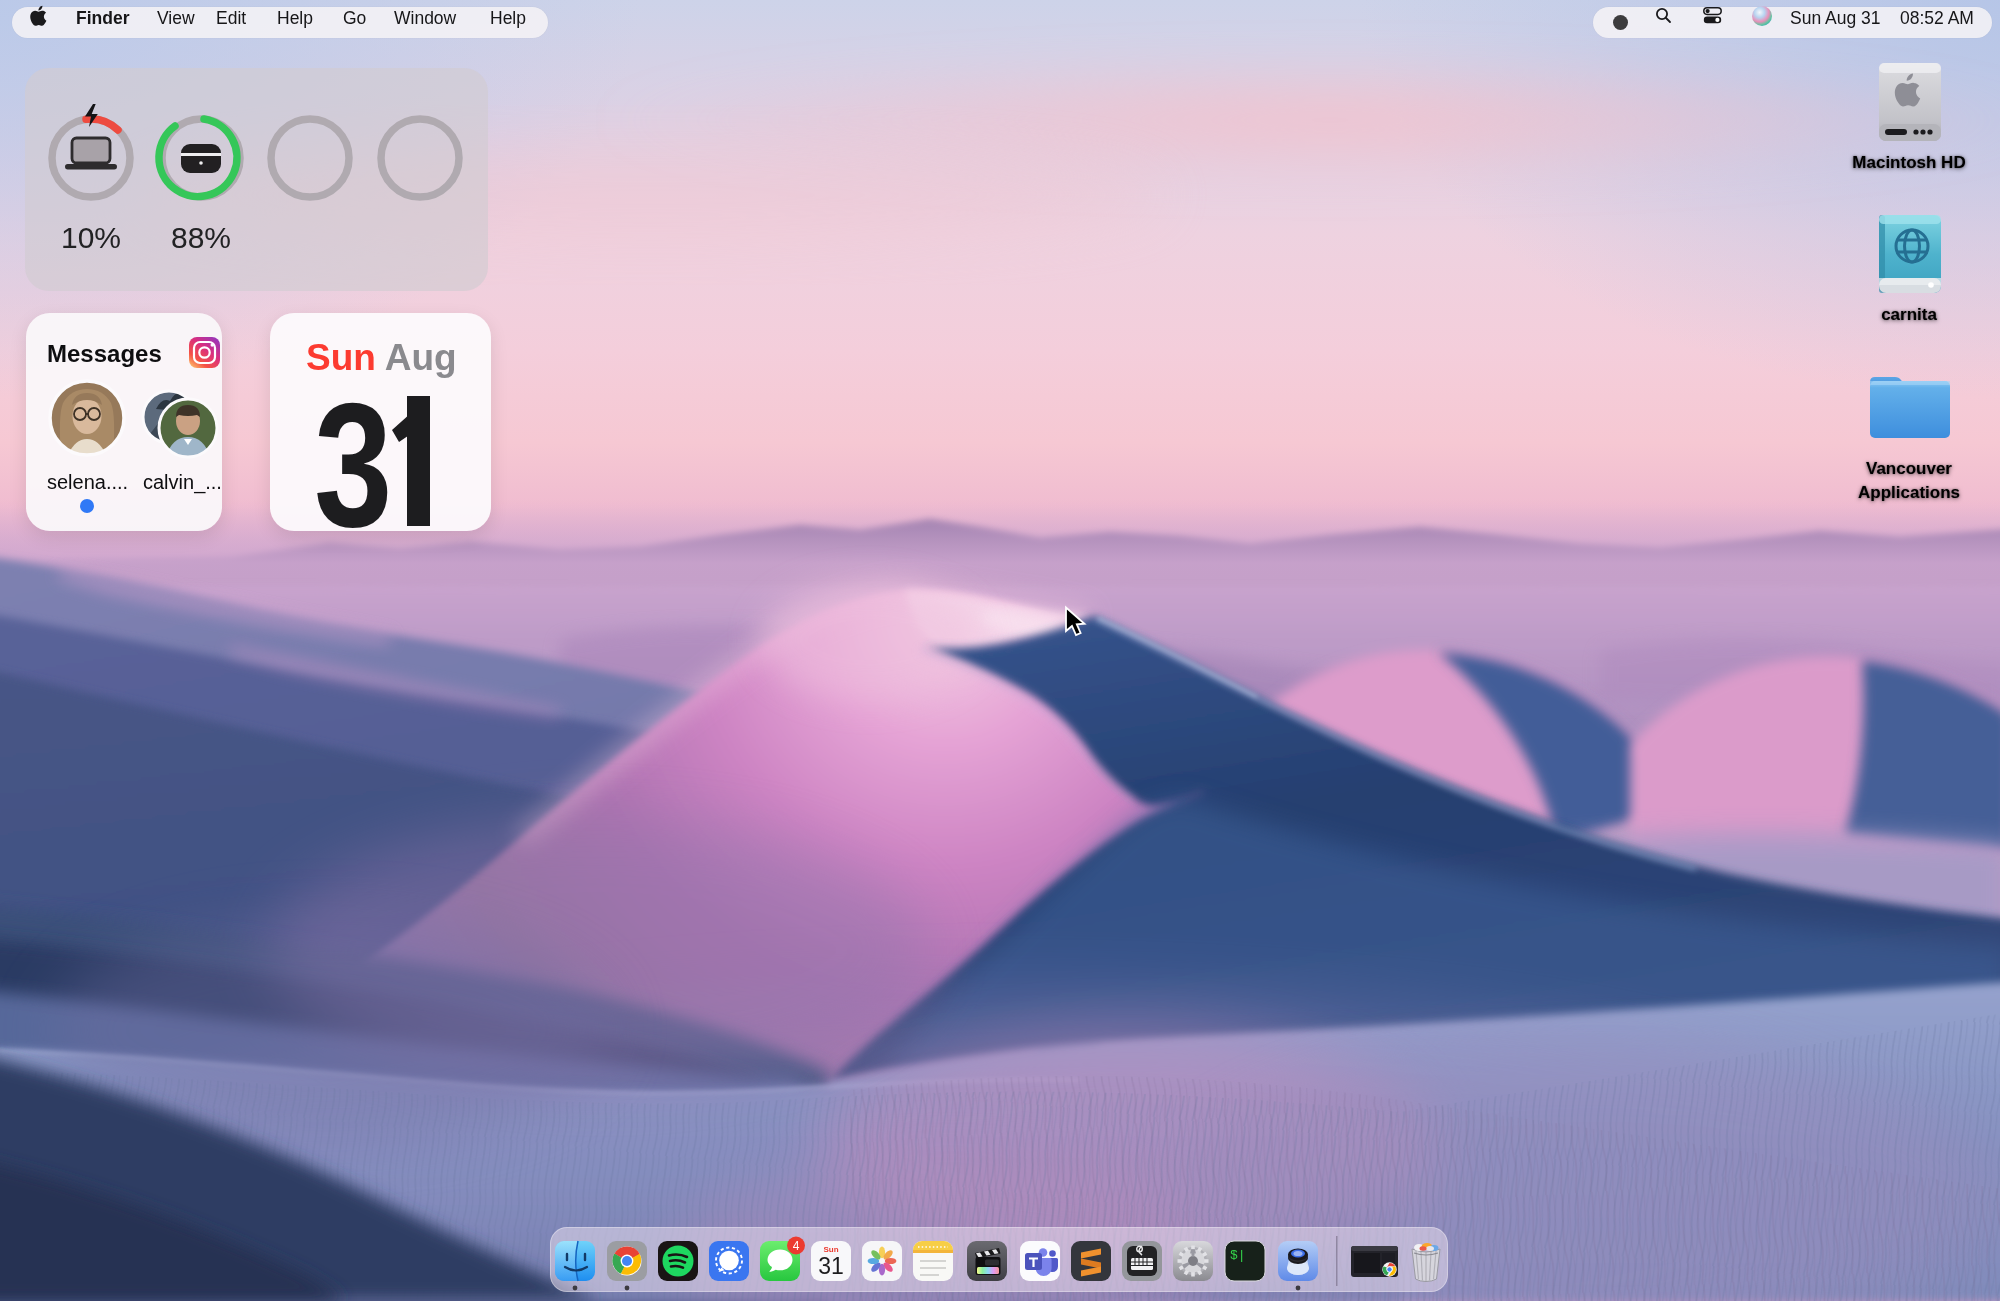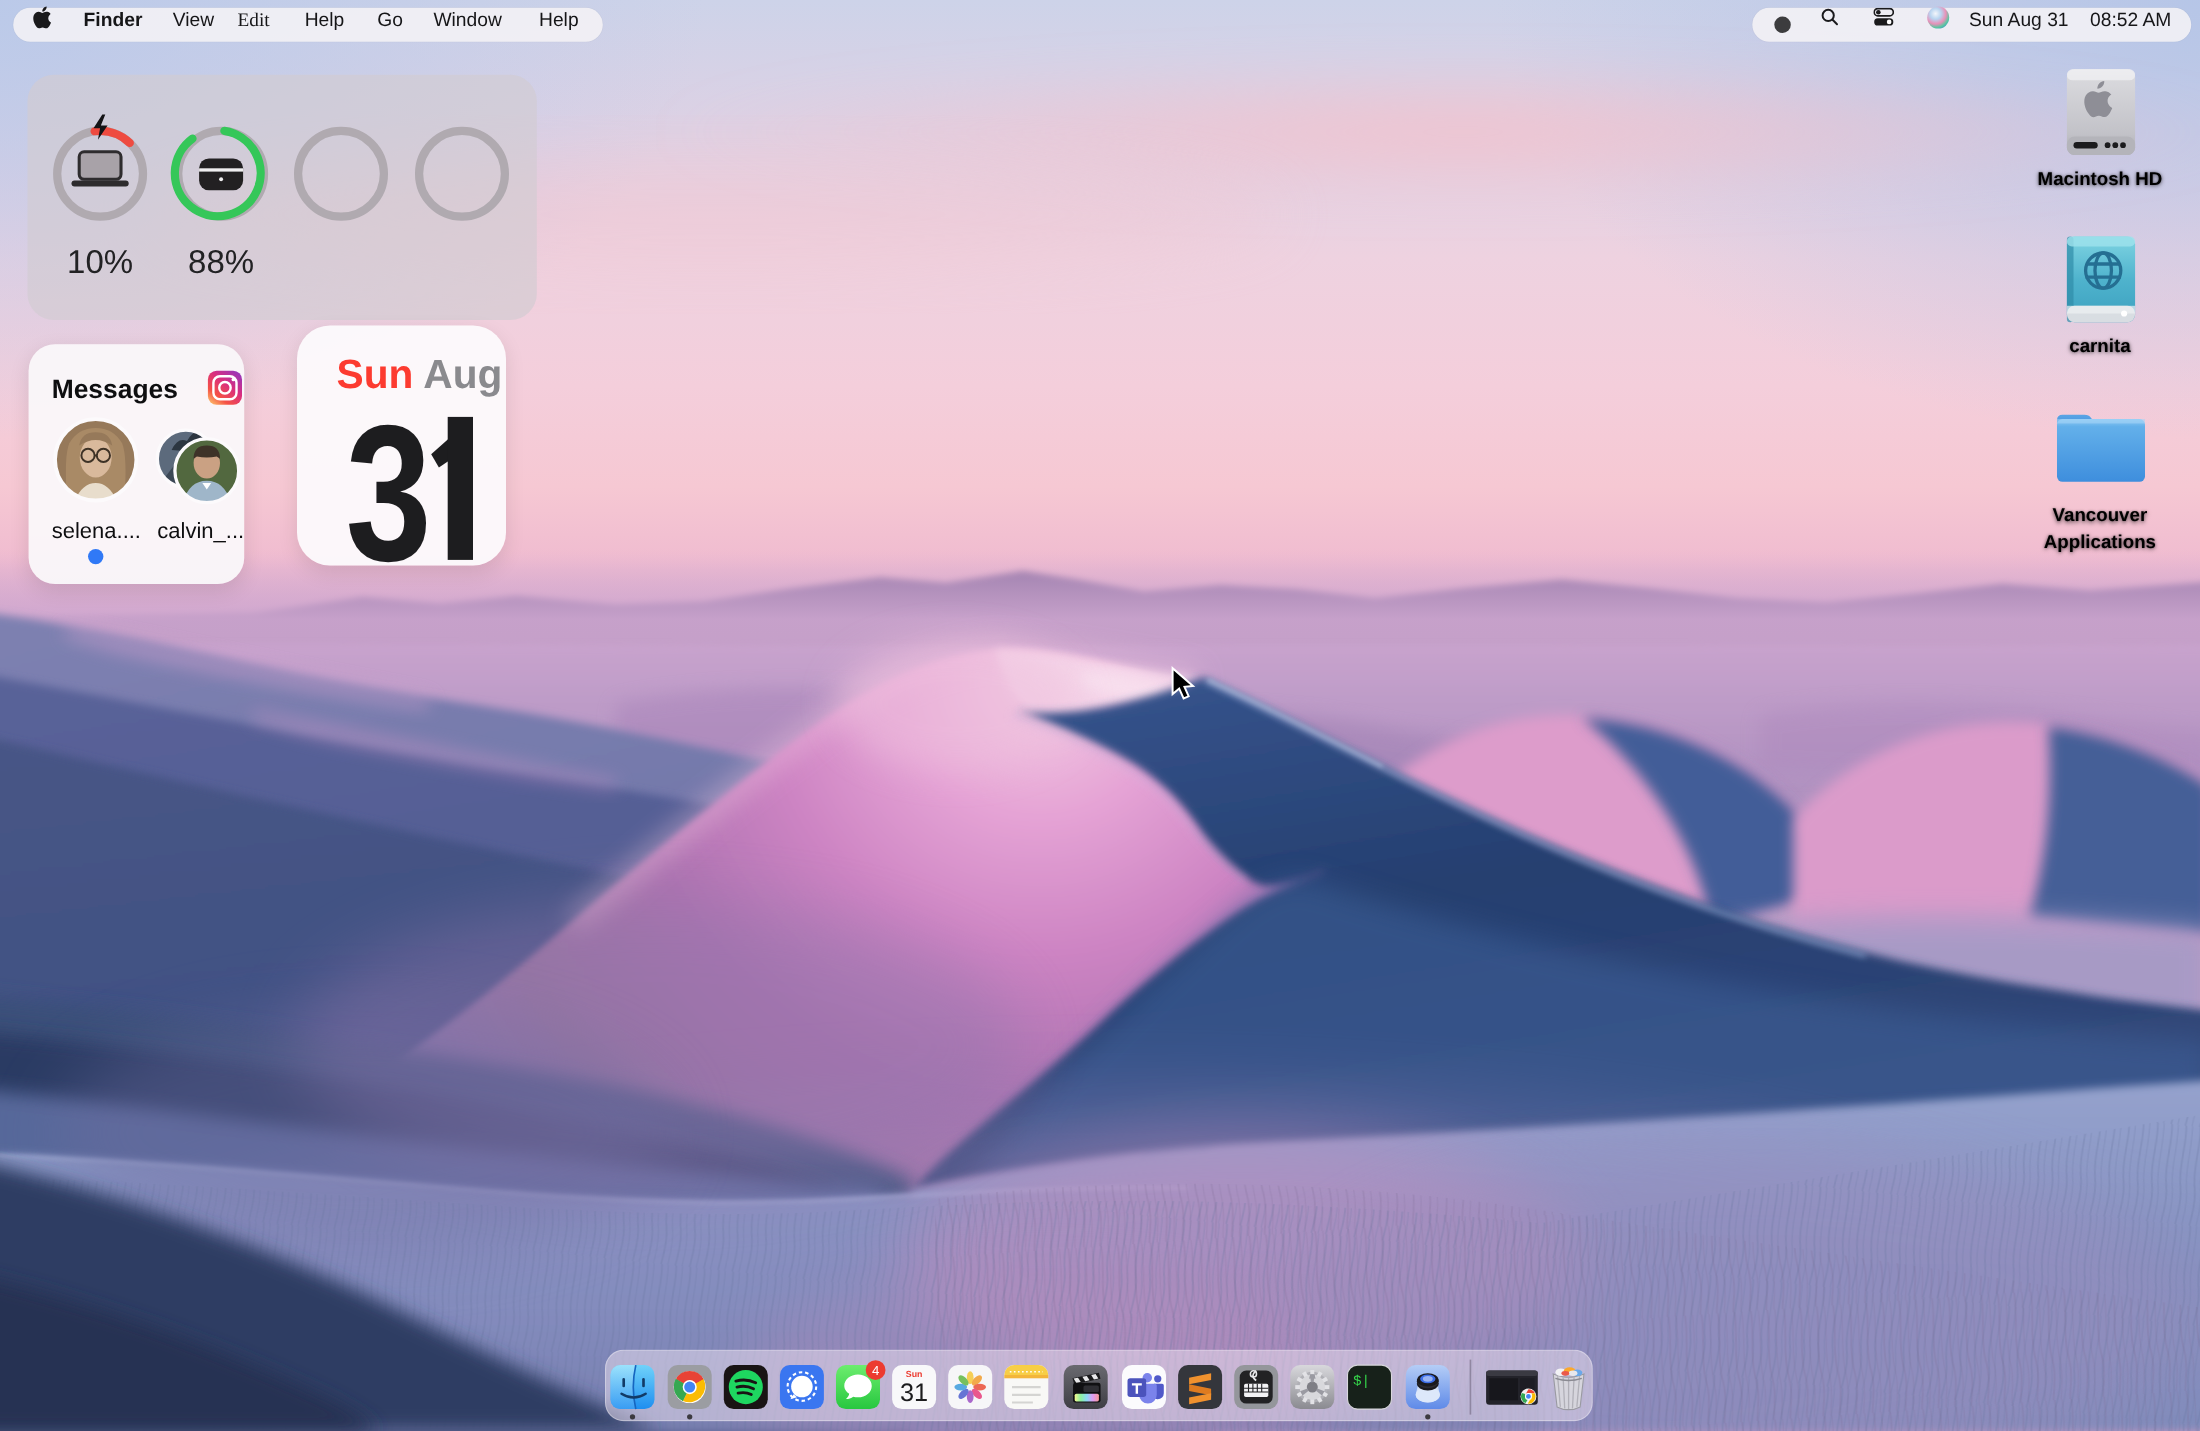--- a/index.html
+++ b/index.html
@@ -4,21 +4,21 @@
 <style>
   html,body{margin:0;padding:0;width:2000px;height:1301px;overflow:hidden;font-family:"Liberation Sans",sans-serif;}
   #stage{position:relative;width:2000px;height:1301px;overflow:hidden;}
   #wall{position:absolute;left:0;top:0;z-index:0;}
   .pill{position:absolute;top:7px;height:31px;border-radius:16px;background:rgba(246,243,246,0.85);box-shadow:0 0 1px rgba(0,0,0,0.12);}
   .mb{position:absolute;top:0;left:0;font-size:17.5px;color:#161618;z-index:10;}
   .mb .it{position:absolute;top:8px;white-space:nowrap;}
   .widget{position:absolute;border-radius:24px;z-index:10;}
   #batw{left:25px;top:68px;width:463px;height:223px;background:rgba(210,204,210,0.66);}
   #msgw{left:26px;top:313px;width:196px;height:218px;background:rgba(250,248,250,0.94);box-shadow:0 6px 18px rgba(0,0,0,0.10);}
-  #calw{left:270px;top:296px;width:190px;height:218px;background:rgba(252,250,252,0.95);box-shadow:0 6px 18px rgba(0,0,0,0.10);border-radius:30px;}
+  #calw{left:270px;top:313px;width:221px;height:218px;background:rgba(252,250,252,0.95);box-shadow:0 6px 18px rgba(0,0,0,0.10);}
   .lbl{position:absolute;color:#000000;font-weight:bold;font-size:17px;text-align:center;text-shadow:0 1px 4px rgba(0,0,0,0.55),0 0 2px rgba(0,0,0,0.35);z-index:10;}
 </style>
 </head>
 <body>
 <div id="stage">
 <svg id="wall" width="2000" height="1301" viewBox="0 0 2000 1301">
 <defs>
   <linearGradient id="sky" x1="0" y1="0" x2="0" y2="1">
     <stop offset="0" stop-color="#cdd3e9"></stop>
     <stop offset="0.09" stop-color="#ddd1e4"></stop>
@@ -190,21 +190,21 @@
 </svg>
 
 <div class="mb">
   <div class="pill" style="left:12px;width:536px;"></div>
   <div class="pill" style="left:1593px;width:399px;"></div>
   <svg class="it" style="left:29px;top:5px;" width="18" height="22" viewBox="0 0 17 21">
         <path fill="#1a1a1c" d="M14.1,11.1c0-2.4,2-3.6,2.1-3.7c-1.1-1.7-2.9-1.9-3.5-1.9c-1.5-0.2-2.9,0.9-3.7,0.9C8.2,6.4,7.1,5.5,5.8,5.5C4.2,5.6,2.7,6.5,1.9,7.9c-1.7,2.9-0.4,7.2,1.2,9.5c0.8,1.2,1.7,2.4,3,2.4c1.2,0,1.7-0.8,3.1-0.8c1.5,0,1.9,0.8,3.1,0.8c1.3,0,2.1-1.2,2.9-2.3c0.9-1.3,1.3-2.6,1.3-2.7C16.5,14.7,14.2,13.8,14.1,11.1z M11.7,3.9c0.7-0.8,1.1-1.9,1-3.1c-1,0-2.1,0.7-2.8,1.5C9.3,3,8.8,4.2,8.9,5.3C10,5.4,11.1,4.7,11.7,3.9z"></path>
       </svg>
   <div class="it" style="left:76px;font-weight:bold;">Finder</div>
   <div class="it" style="left:157px;">View</div>
-  <div class="it" style="left:216px;font-family:Liberation Serif, serif;">Edit</div>
+  <div class="it" style="left:216px;">Edit</div>
   <div class="it" style="left:277px;">Help</div>
   <div class="it" style="left:343px;">Go</div>
   <div class="it" style="left:394px;text-align:center;">Window</div>
   <div class="it" style="left:490px;">Help</div>
   <div class="it" style="left:1613px;top:15px;width:15px;height:15px;border-radius:50%;background:#3c3c3e;"></div>
   <svg class="it" style="left:1655px;top:7px;" width="17" height="17" viewBox="0 0 17 17">
         <circle cx="7" cy="7" r="5.1" fill="none" stroke="#1a1a1c" stroke-width="1.8"></circle>
         <line x1="11" y1="11" x2="15" y2="15" stroke="#1a1a1c" stroke-width="1.8" stroke-linecap="round"></line>
       </svg>
   <svg class="it" style="left:1703px;top:7px;" width="19" height="17" viewBox="0 0 19 17">

